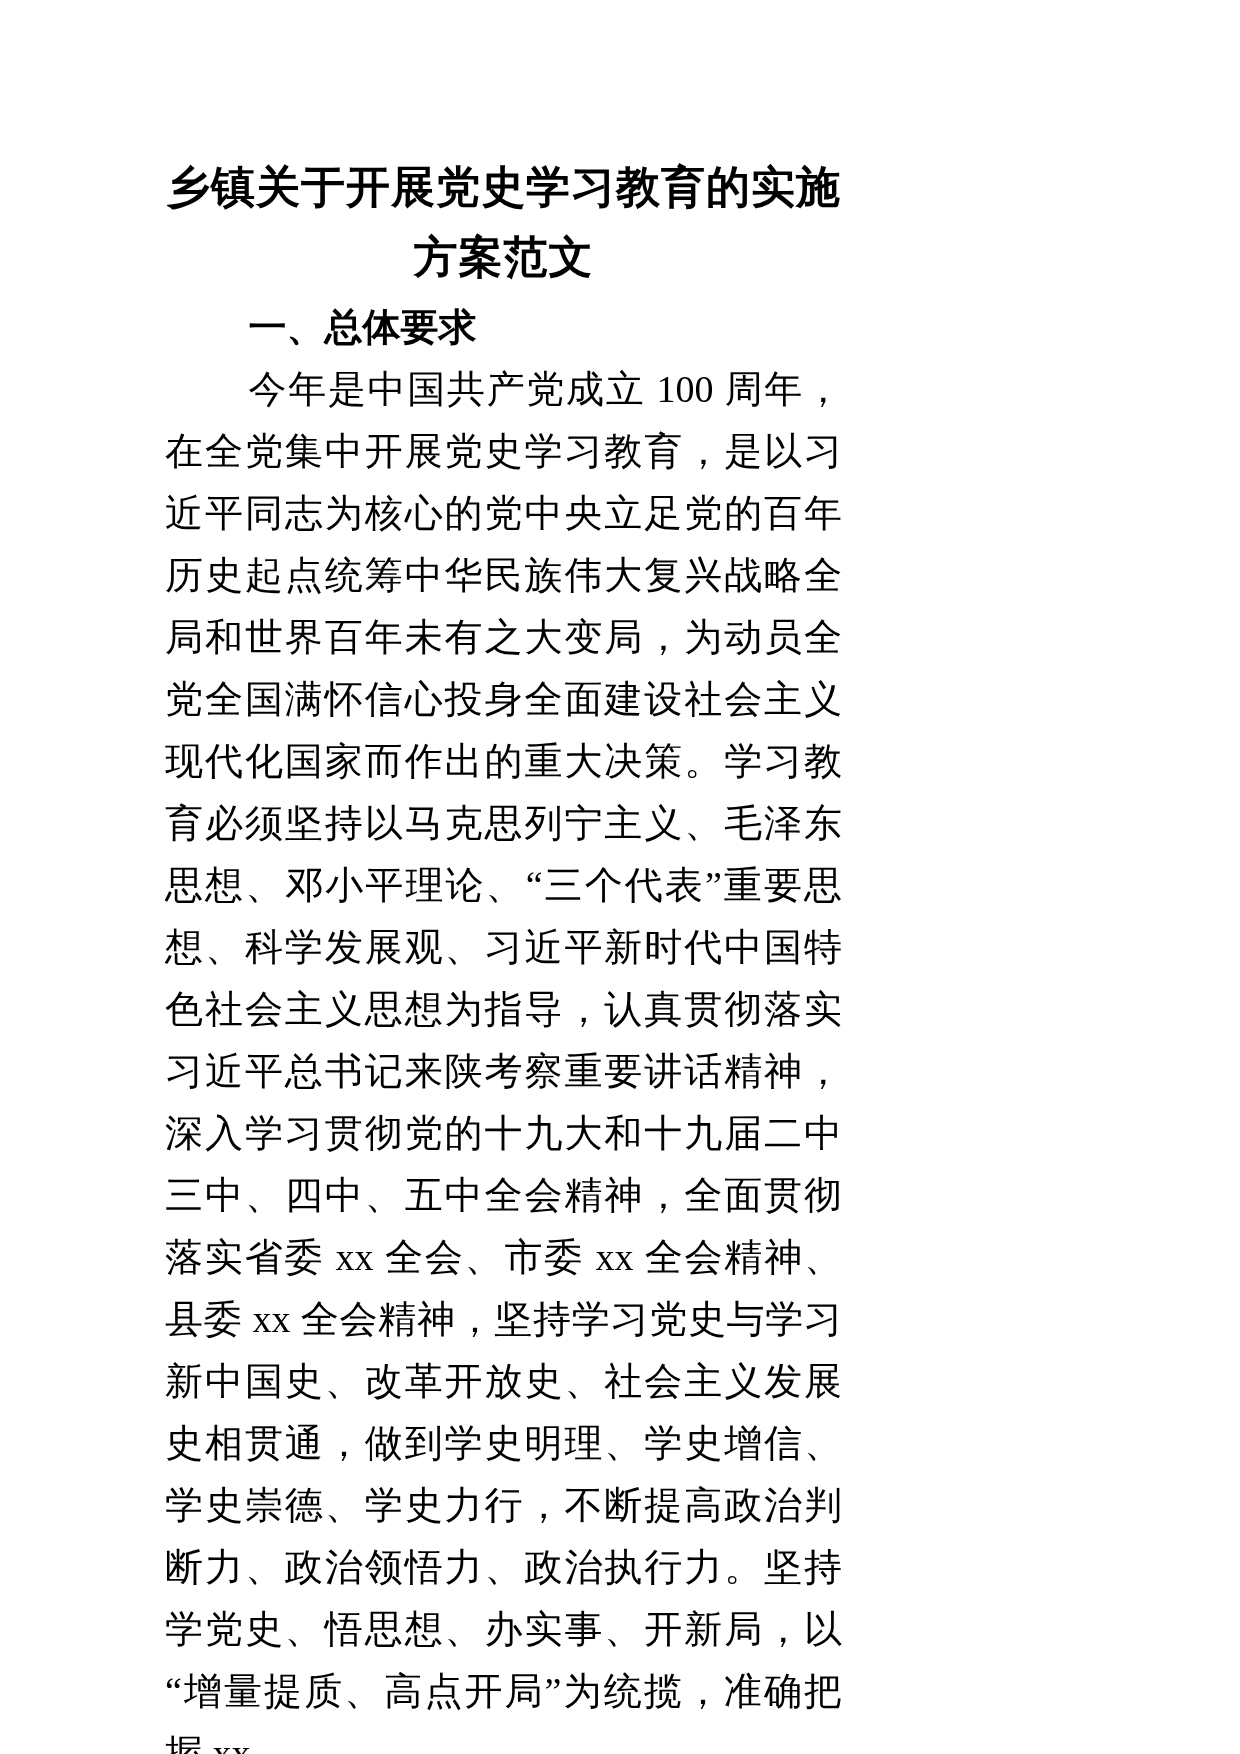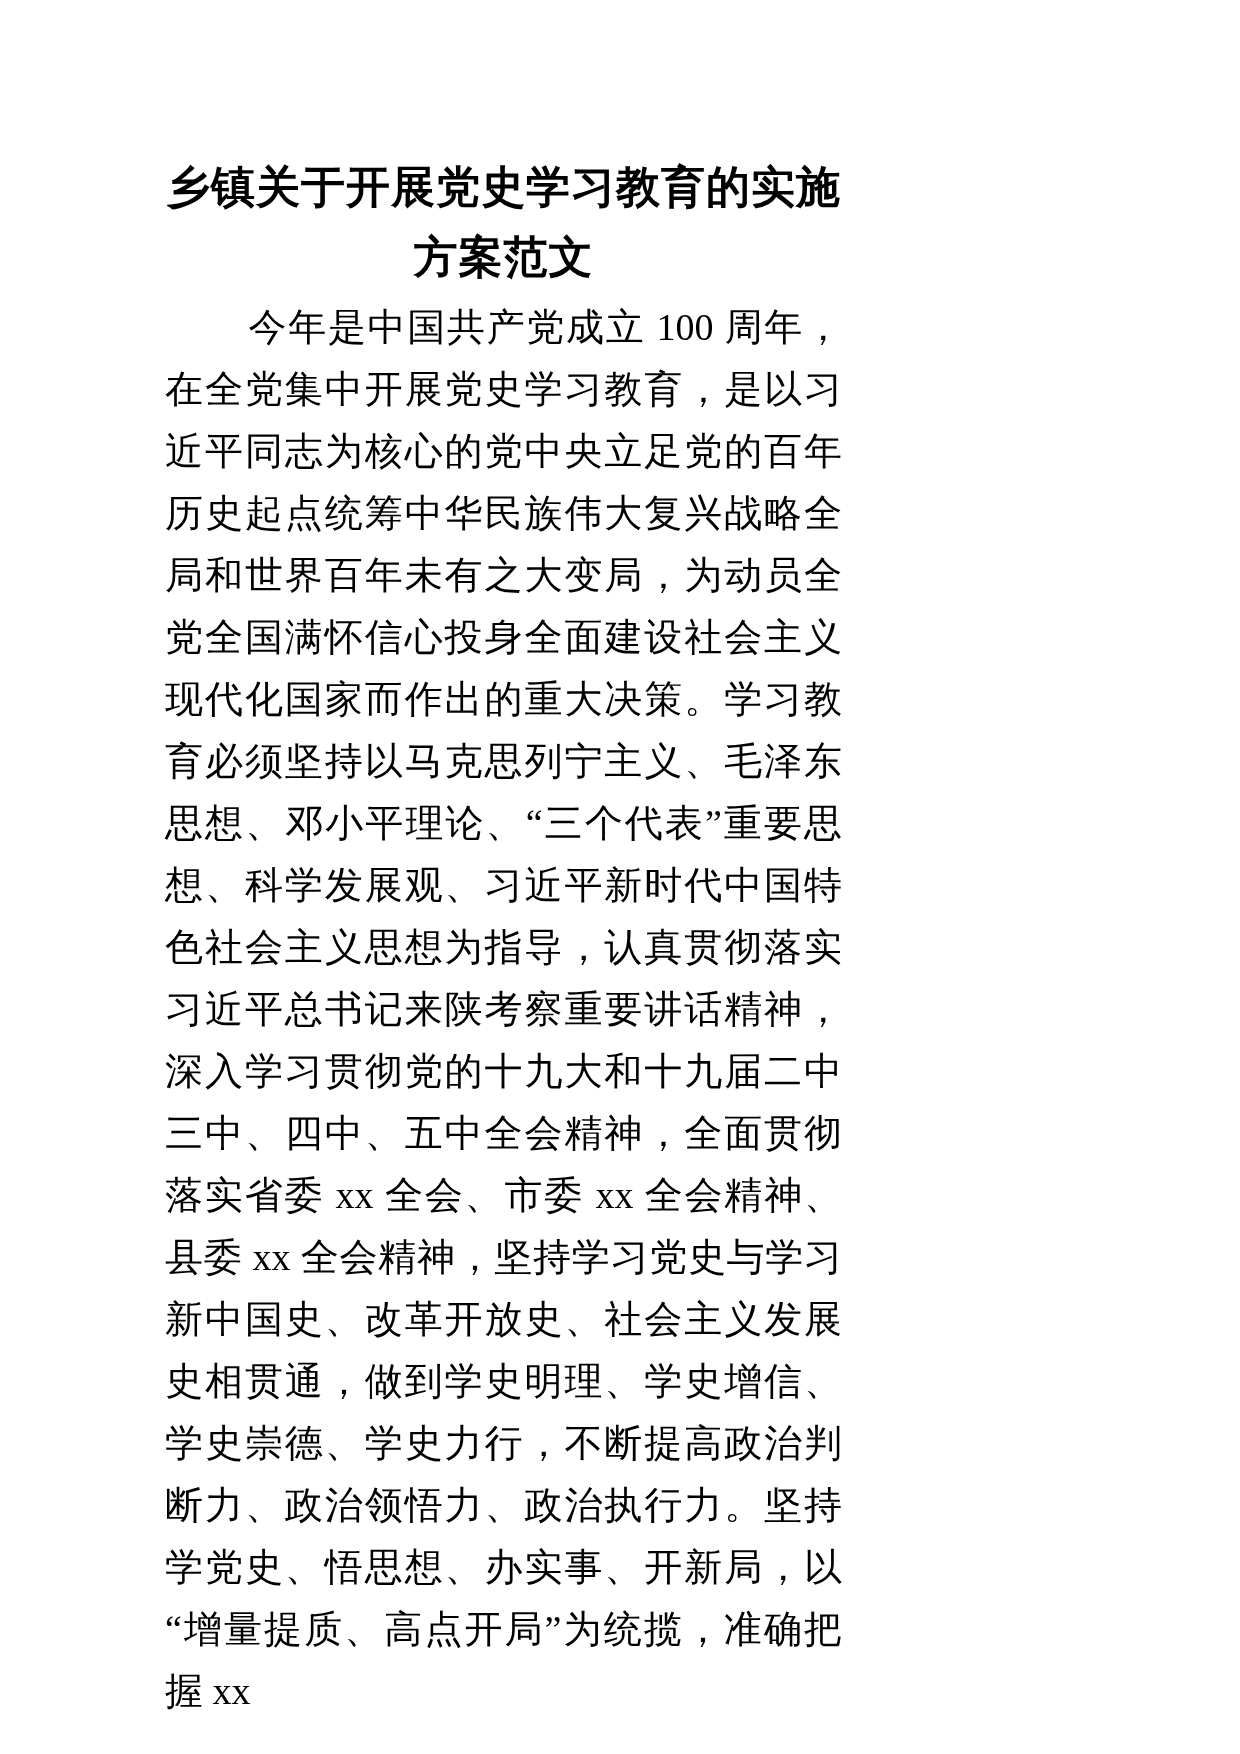--- a/index.html
+++ b/index.html
@@ -48,15 +48,16 @@
     text-indent: 2.2em;
   }
 </style>
 </head>
 <body>
 
 <div class="page">
   <h1 class="doc-title">乡镇关于开展党史学习教育的实施方案范文</h1>
 
 
+  <h2 class="section-heading">一、总体要求</h2>
 
   <p class="para">今年是中国共产党成立 100 周年，在全党集中开展党史学习教育，是以习近平同志为核心的党中央立足党的百年历史起点统筹中华民族伟大复兴战略全局和世界百年未有之大变局，为动员全党全国满怀信心投身全面建设社会主义现代化国家而作出的重大决策。学习教育必须坚持以马克思列宁主义、毛泽东思想、邓小平理论、“三个代表”重要思想、科学发展观、习近平新时代中国特色社会主义思想为指导，认真贯彻落实习近平总书记来陕考察重要讲话精神，深入学习贯彻党的十九大和十九届二中三中、四中、五中全会精神，全面贯彻落实省委 xx 全会、市委 xx 全会精神、县委 xx 全会精神，坚持学习党史与学习新中国史、改革开放史、社会主义发展史相贯通，做到学史明理、学史增信、学史崇德、学史力行，不断提高政治判断力、政治领悟力、政治执行力。坚持学党史、悟思想、办实事、开新局，以“增量提质、高点开局”为统揽，准确把握 xx</p>
 </div>
 
 </body></html>

